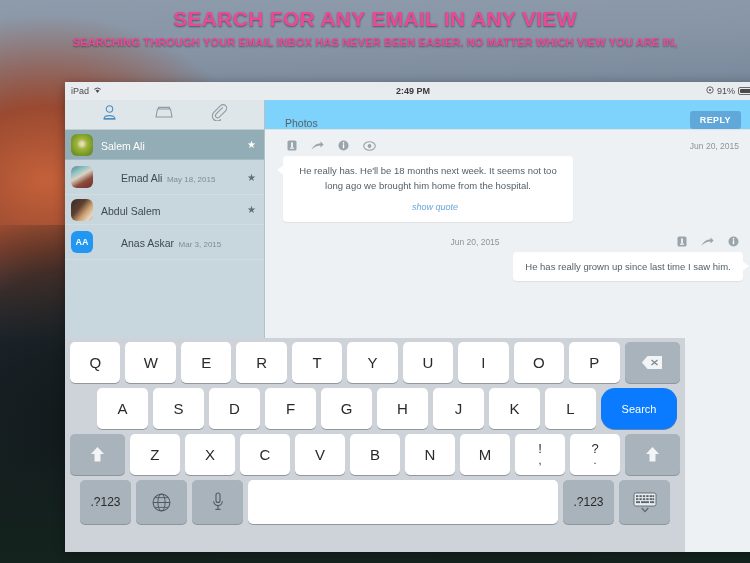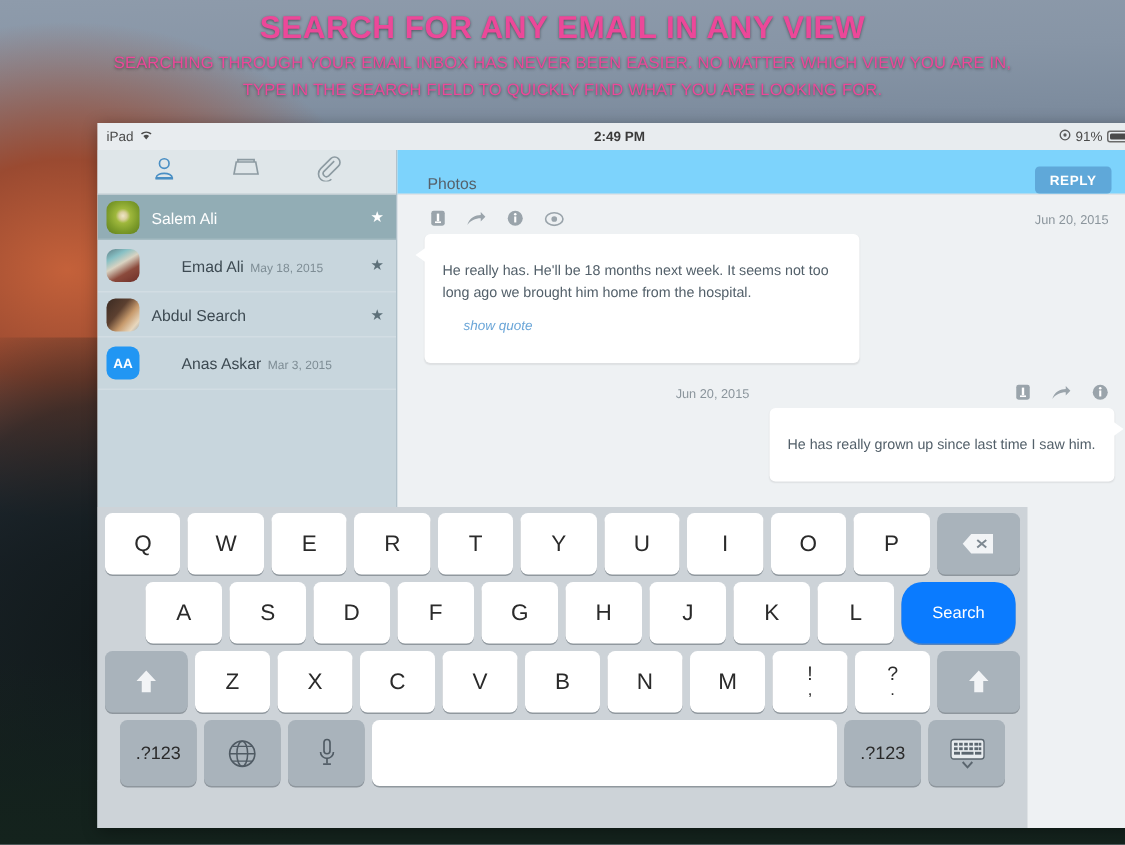--- a/index.html
+++ b/index.html
@@ -40,21 +40,21 @@
   .headline {
     position: absolute; left: 0; top: 0; width: 750px; height: 70px;
     text-align: center; color: #ec4899; padding-top: 6px;
     text-shadow: 0 1px 2px rgba(0,0,0,0.45);
   }
   .headline h1 {
     font-size: 21px; font-weight: bold; letter-spacing: 0.3px;
     line-height: 26px; text-transform: uppercase;
   }
   .headline p {
-    font-size: 11px; font-weight: normal; line-height: 16px;
+    font-size: 11px; font-weight: bold; line-height: 16px;
     letter-spacing: 0.15px; text-transform: uppercase;
     padding: 2px 22px 0 22px;
   }
 
   
   .device {
     position: absolute; left: 65px; top: 82px;
     width: 696px; height: 470px;
     background: #f2f2f2;
     box-shadow: 0 2px 10px rgba(0,0,0,0.35);
@@ -184,23 +184,23 @@
   .msgblock { margin-bottom: 14px; }
   .msghead {
     display: flex; align-items: center; gap: 14px;
     padding: 0 4px 5px 4px;
   }
   .msghead.out { justify-content: flex-start; }
   .msgdate { font-size: 8.5px; color: #8b959c; }
   .msghead .spacer { flex: 1; }
   .bubble {
     background: #ffffff; border-radius: 4px;
-    padding: 17px 12px; position: relative;
+    padding: 7px 12px; position: relative;
     box-shadow: 0 1px 1px rgba(0,0,0,0.07);
-    font-size: 9.5px; color: #53606a; line-height: 15px;
+    font-size: 9.5px; color: #53606a; line-height: 15px; text-align: center;
   }
   .bubble.in { max-width: 290px; }
   .bubble.in::before {
     content: ""; position: absolute; left: -6px; top: 9px;
     border-top: 5px solid transparent; border-bottom: 5px solid transparent;
     border-right: 7px solid #ffffff;
   }
   .bubble.out { max-width: 230px; margin-left: auto; }
   .bubble.out::after {
     content: ""; position: absolute; right: -6px; top: 9px;
@@ -250,21 +250,20 @@
 <div class="backdrop">
   <div class="bd-base"></div>
   <div class="bd-dark-l"></div>
   <div class="bd-dark-r"></div>
   <div class="bd-green-b"></div>
 </div>
 
 <div class="headline">
   <h1>SEARCH FOR ANY EMAIL IN ANY VIEW</h1>
   <p>SEARCHING THROUGH YOUR EMAIL INBOX HAS NEVER BEEN EASIER. NO MATTER WHICH VIEW YOU ARE IN,</p>
-  <p>TYPE IN THE SEARCH FIELD TO QUICKLY FIND WHAT YOU ARE LOOKING FOR.</p>
 </div>
 
 <div class="device">
 
   <div class="statusbar">
     <div class="sb-left">
       <span>iPad</span>
       <span>
         <svg width="9" height="8" viewBox="0 0 9 8">
             <path d="M4.5 7 L2.6 4.6 A3 3 0 0 1 6.4 4.6 Z" fill="#4a4a4a"></path>
@@ -327,21 +326,21 @@
           <span class="mailmeta">
             <span class="mailname">Emad Ali</span>
             <span class="maildate">May 18, 2015</span>
           </span>
           <span class="star">★</span>
         </div>
 
         <div class="mailrow">
           <span class="avatar av-photo2"></span>
           <span class="mailmeta">
-            <span class="mailname">Abdul Search</span>
+            <span class="mailname">Abdul Salem</span>
           </span>
           <span class="star">★</span>
         </div>
 
         <div class="mailrow tall">
           <span class="avatar av-initials">AA</span>
           <span class="mailmeta">
             <span class="mailname">Anas Askar</span>
             <span class="maildate">Mar 3, 2015</span>
           </span>

